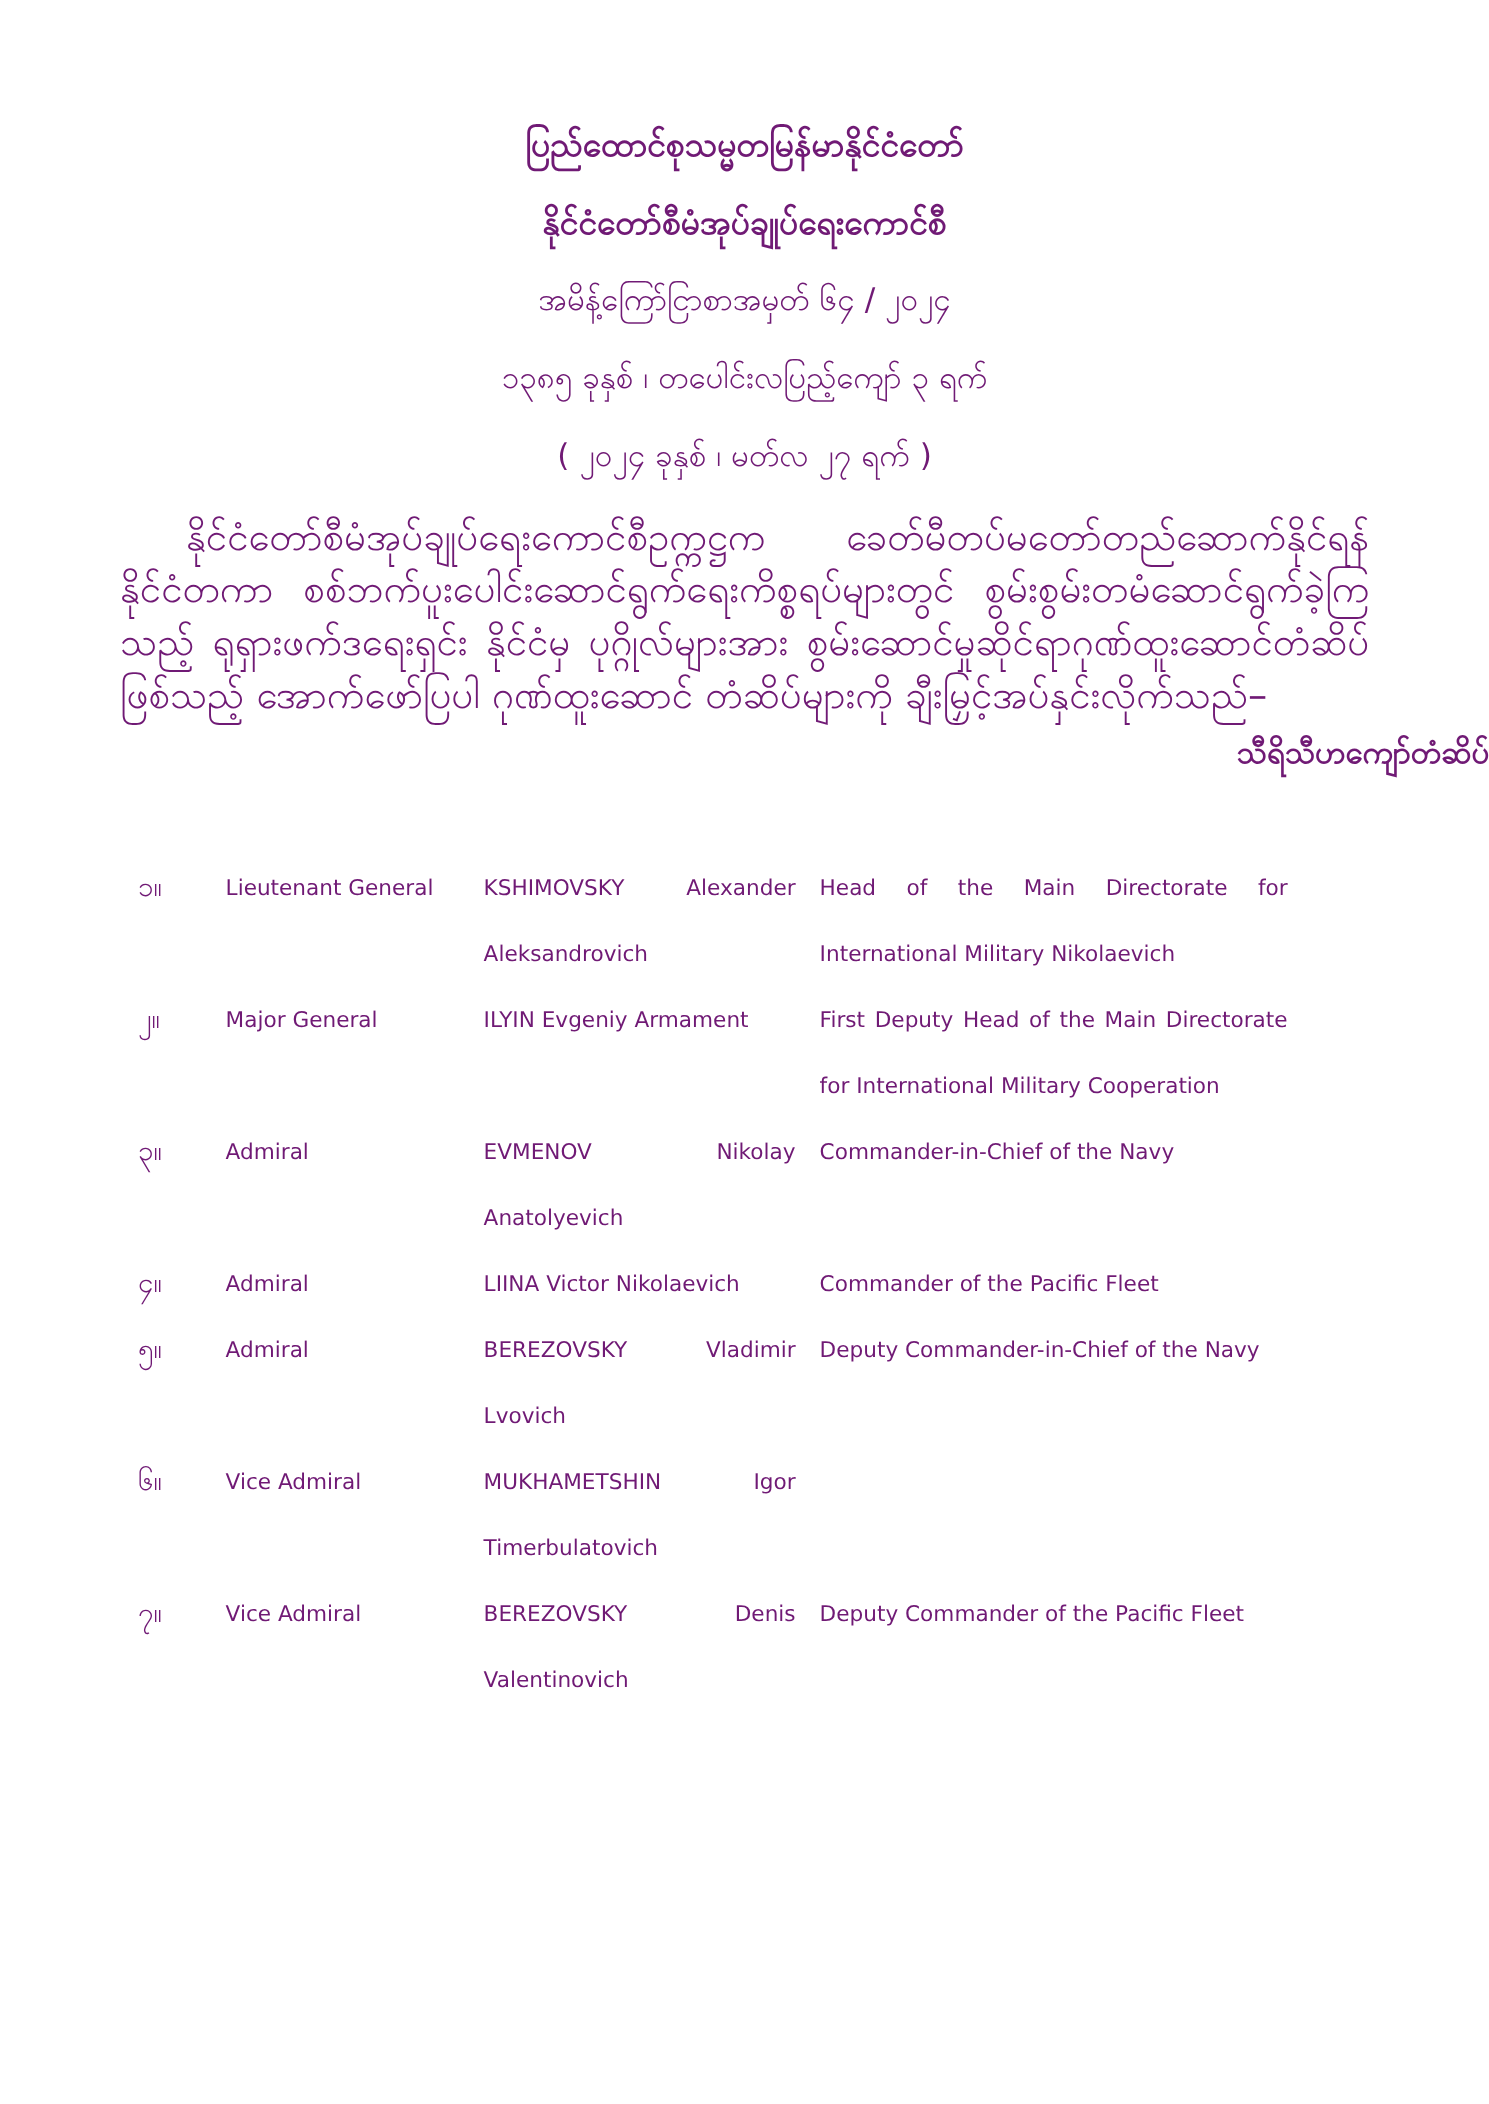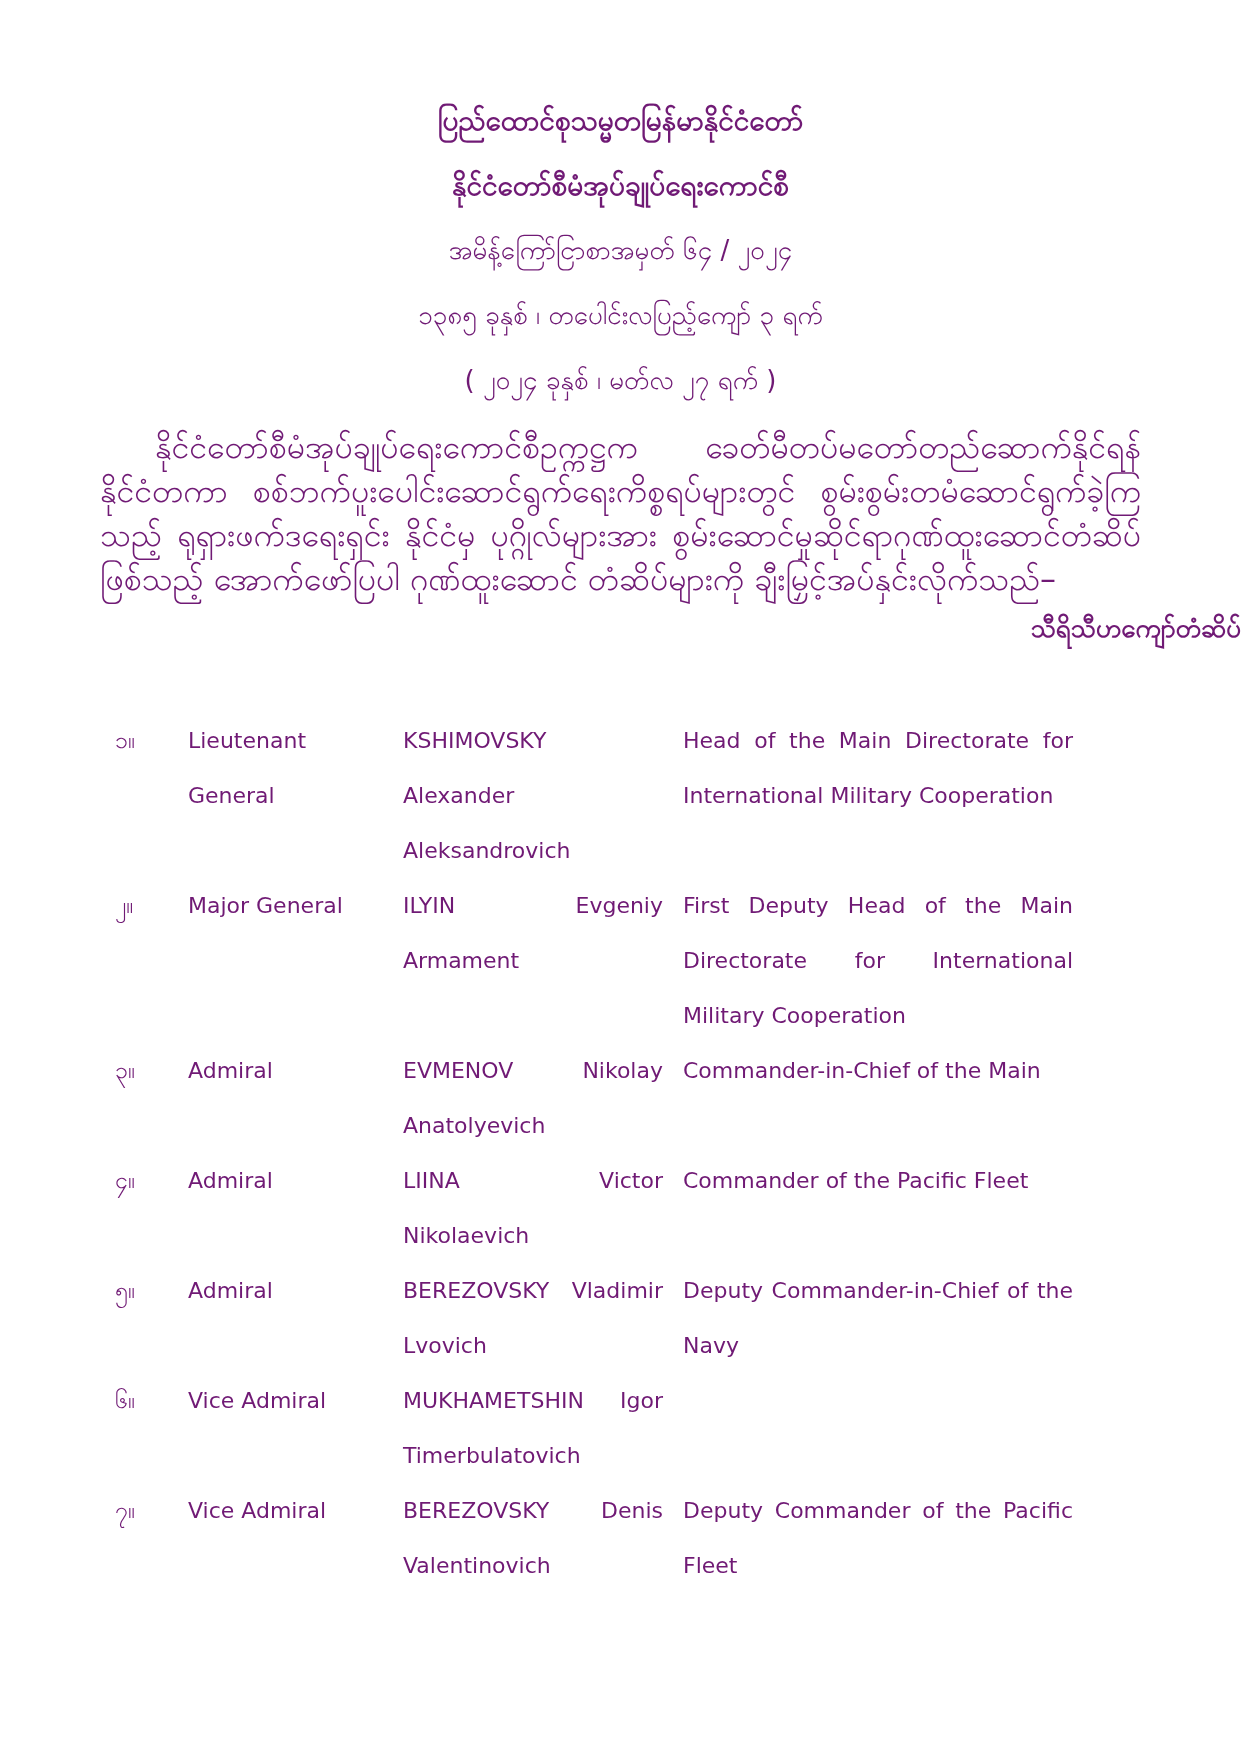--- a/index.html
+++ b/index.html
@@ -56,21 +56,21 @@
     margin-top: 57px;
     margin-left: 115px;
     margin-right: 53px;
   }
   .award-row {
     display: grid;
     grid-template-columns: 73px 215px 280px 390px;
     align-items: start;
   }
   .award-row .cell {
-    font-size: 22px;
+    font-size: 18px;
     line-height: 55px;
   }
   .cell.no {
     font-size: 23px;
   }
   .cell.rank {
     padding-right: 10px;
   }
   .cell.name {
     padding-right: 20px;
@@ -99,35 +99,35 @@
   <p class="body-paragraph">နိုင်ငံတော်စီမံအုပ်ချုပ်ရေးကောင်စီဥက္ကဋ္ဌက ခေတ်မီတပ်မတော်တည်ဆောက်နိုင်ရန် နိုင်ငံတကာ စစ်ဘက်ပူးပေါင်းဆောင်ရွက်ရေးကိစ္စရပ်များတွင် စွမ်းစွမ်းတမံဆောင်ရွက်ခဲ့ကြသည့် ရုရှားဖက်ဒရေးရှင်း နိုင်ငံမှ ပုဂ္ဂိုလ်များအား စွမ်းဆောင်မှုဆိုင်ရာဂုဏ်ထူးဆောင်တံဆိပ်ဖြစ်သည့် အောက်ဖော်ပြပါ ဂုဏ်ထူးဆောင် တံဆိပ်များကို ချီးမြှင့်အပ်နှင်းလိုက်သည်–</p>
 
   <h3 class="medal-heading">သီရိသီဟကျော်တံဆိပ်</h3>
 
   <div class="awards-table">
 
     <div class="award-row">
       <div class="cell no">၁။</div>
       <div class="cell rank">Lieutenant General</div>
       <div class="cell name">KSHIMOVSKY Alexander Aleksandrovich</div>
-      <div class="cell position">Head of the Main Directorate for International Military Cooperation</div>
+      <div class="cell position">Head of the Main Directorate for International Military Nikolaevich</div>
     </div>
 
     <div class="award-row">
       <div class="cell no">၂။</div>
       <div class="cell rank">Major General</div>
       <div class="cell name">ILYIN Evgeniy Armament</div>
       <div class="cell position">First Deputy Head of the Main Directorate for International Military Cooperation</div>
     </div>
 
     <div class="award-row">
       <div class="cell no">၃။</div>
       <div class="cell rank">Admiral</div>
       <div class="cell name">EVMENOV Nikolay Anatolyevich</div>
-      <div class="cell position">Commander-in-Chief of the Main</div>
+      <div class="cell position">Commander-in-Chief of the Navy</div>
     </div>
 
     <div class="award-row">
       <div class="cell no">၄။</div>
       <div class="cell rank">Admiral</div>
       <div class="cell name">LIINA Victor Nikolaevich</div>
       <div class="cell position">Commander of the Pacific Fleet</div>
     </div>
 
     <div class="award-row">

